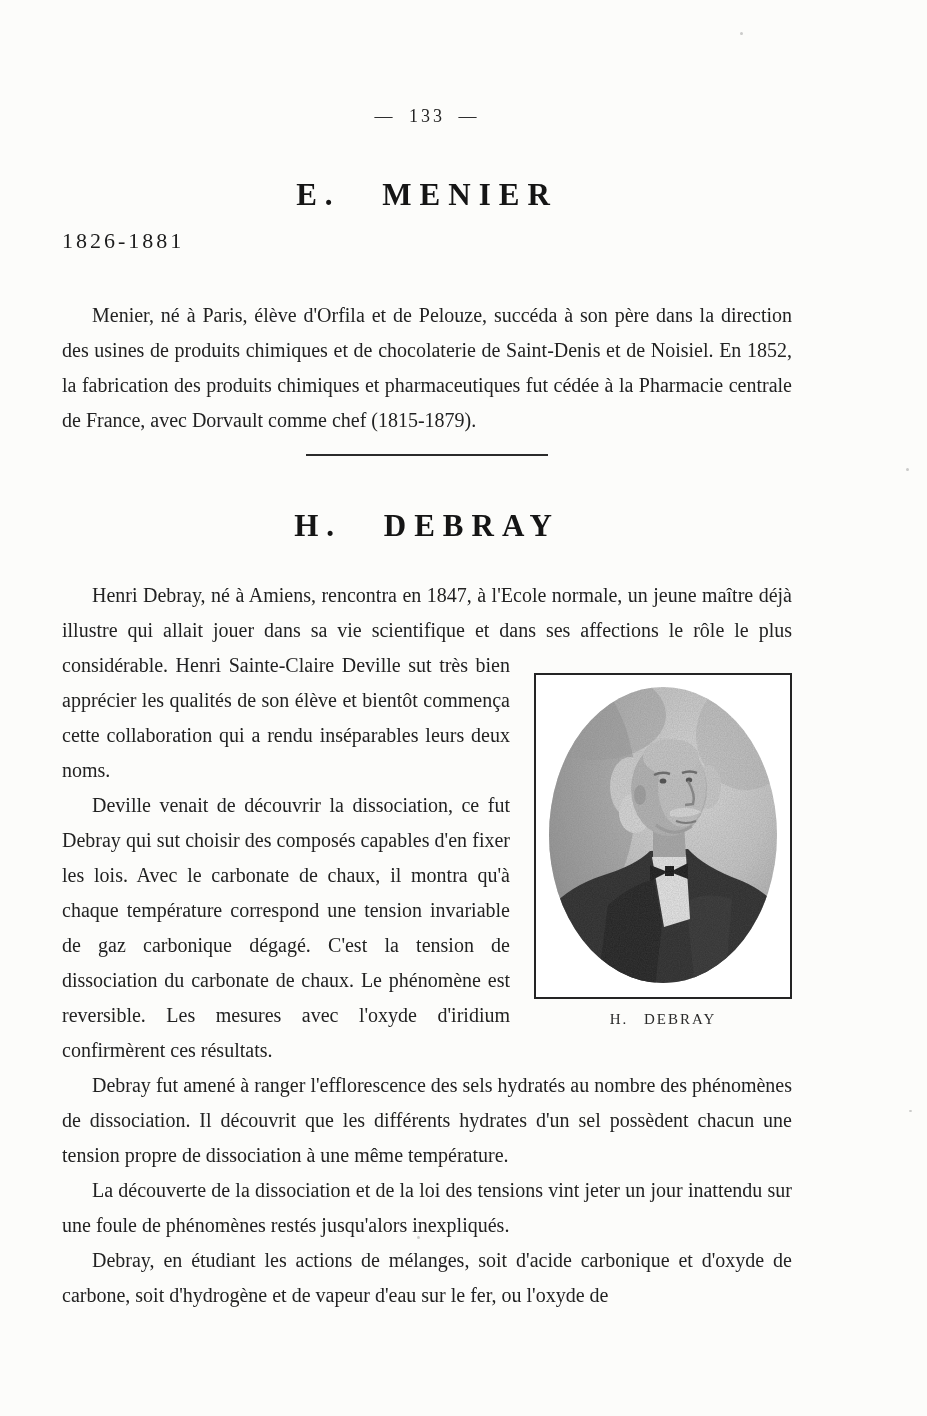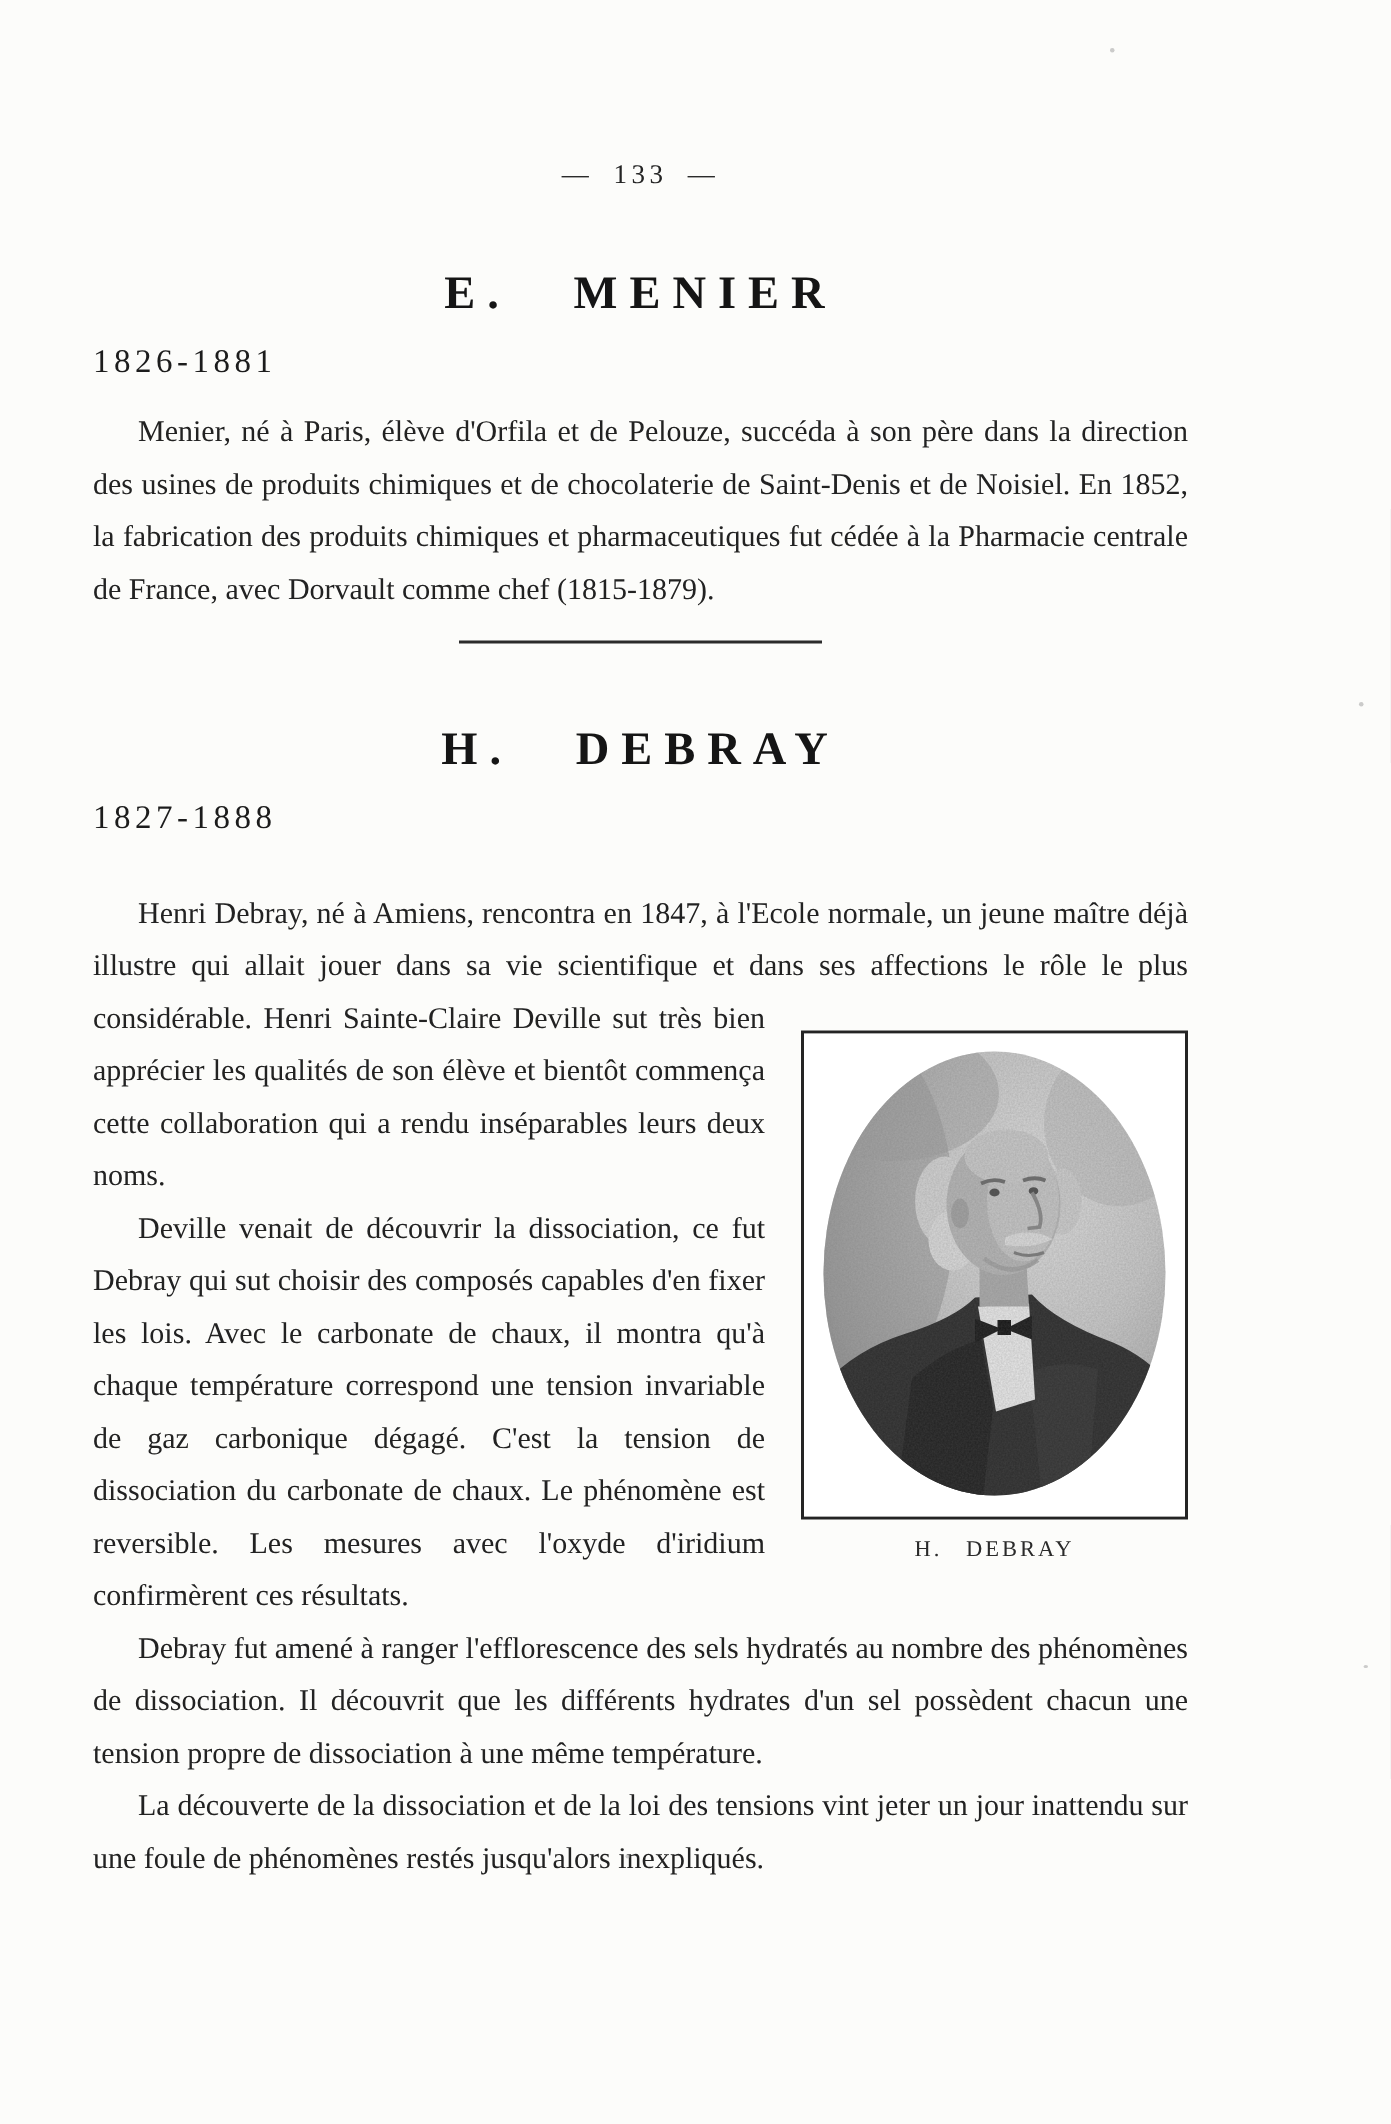--- a/index.html
+++ b/index.html
@@ -47,21 +47,21 @@
   }
 
   .body-text {
     margin: 0;
     font-size: 20px;
     line-height: 35px;
     text-align: justify;
     color: #222;
   }
   .body-text.indent { text-indent: 30px; }
-  .menier-paragraph { margin-top: 17px; }
+  .menier-paragraph { margin-top: 44px; }
 
   .divider {
     width: 242px;
     height: 2px;
     background: #2b2b2b;
     margin: 16px auto 0 auto;
     border: none;
   }
 
   .debray-body { margin-top: 34px; }
@@ -108,21 +108,20 @@
   <section>
     <h1 class="entry-title menier-title">E. MENIER</h1>
     <div class="entry-dates">1826-1881</div>
     <p class="body-text indent menier-paragraph">Menier, né à Paris, élève d'Orfila et de Pelouze, succéda à son père dans la direction des usines de produits chimiques et de chocolaterie de Saint-Denis et de Noisiel. En 1852, la fabrication des produits chimiques et pharmaceutiques fut cédée à la Pharmacie centrale de France, avec Dorvault comme chef (1815-1879).</p>
   </section>
 
   <hr class="divider">
 
   <section>
     <h1 class="entry-title debray-title">H. DEBRAY</h1>
-    <div class="entry-dates">1827-1888</div>
 
     <div class="debray-body">
 
       <figure class="portrait">
         <div class="portrait-frame">
           <svg width="254" height="322" viewBox="0 0 254 322" xmlns="http://www.w3.org/2000/svg" aria-hidden="true">
             <defs>
               <radialGradient id="ovalBg" cx="62%" cy="32%" r="80%">
                 <stop offset="0%" stop-color="#dedede"></stop>
                 <stop offset="45%" stop-color="#c9c9c9"></stop>
@@ -186,20 +185,21 @@
             </g>
           </svg>
         </div>
         <figcaption class="portrait-caption">H. DEBRAY</figcaption>
       </figure>
 
       <p class="body-text indent">Henri Debray, né à Amiens, rencontra en 1847, à l'Ecole normale, un jeune maître déjà illustre qui allait jouer dans sa vie scientifique et dans ses affections le rôle le plus considérable. Henri Sainte-Claire Deville sut très bien apprécier les qualités de son élève et bientôt commença cette collaboration qui a rendu inséparables leurs deux noms.</p>
       <p class="body-text indent">Deville venait de découvrir la dissociation, ce fut Debray qui sut choisir des composés capables d'en fixer les lois. Avec le carbonate de chaux, il montra qu'à chaque température correspond une tension invariable de gaz carbonique dégagé. C'est la tension de dissociation du carbonate de chaux. Le phénomène est reversible. Les mesures avec l'oxyde d'iridium confirmèrent ces résultats.</p>
       <p class="body-text indent">Debray fut amené à ranger l'efflorescence des sels hydratés au nombre des phénomènes de dissociation. Il découvrit que les différents hydrates d'un sel possèdent chacun une tension propre de dissociation à une même température.</p>
       <p class="body-text indent">La découverte de la dissociation et de la loi des tensions vint jeter un jour inattendu sur une foule de phénomènes restés jusqu'alors inexpliqués.</p>
+      <p class="body-text indent">Debray, en étudiant les actions de mélanges, soit d'acide carbonique et d'oxyde de carbone, soit d'hydrogène et de vapeur d'eau sur le fer, ou l'oxyde de</p>
     </div>
   </section>
 
   <div class="scan-speck" style="left:740px; top:32px; width:3px; height:3px;"></div>
   <div class="scan-speck" style="left:906px; top:468px; width:3px; height:3px;"></div>
   <div class="scan-speck" style="left:909px; top:1110px; width:3px; height:2px;"></div>
   <div class="scan-speck" style="left:417px; top:1236px; width:3px; height:3px;"></div>
 
 </div>
 

